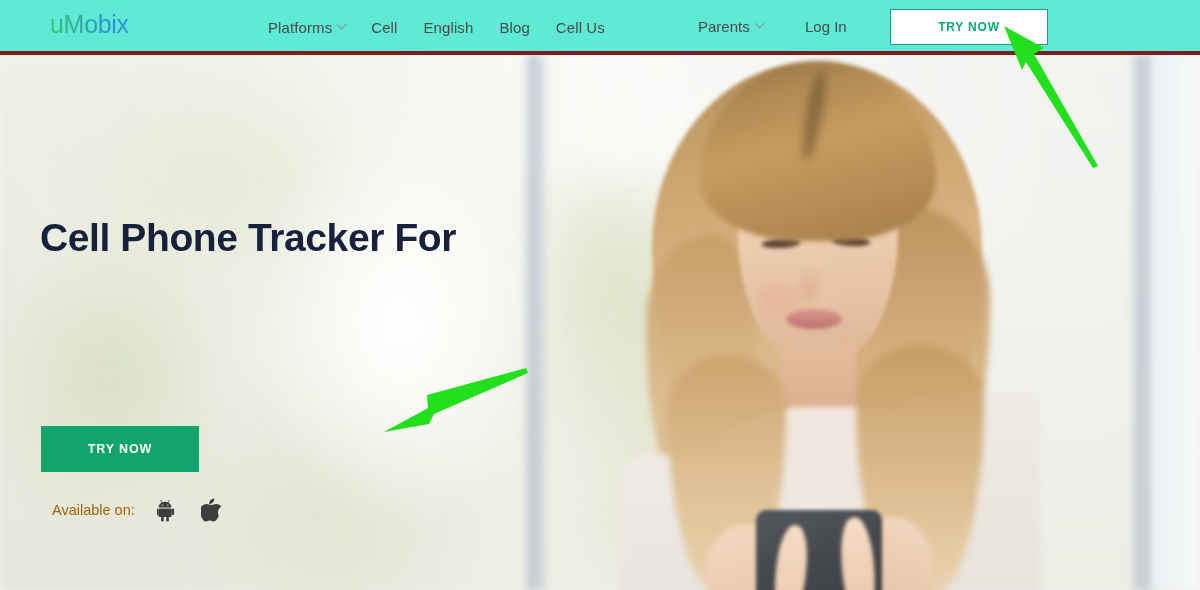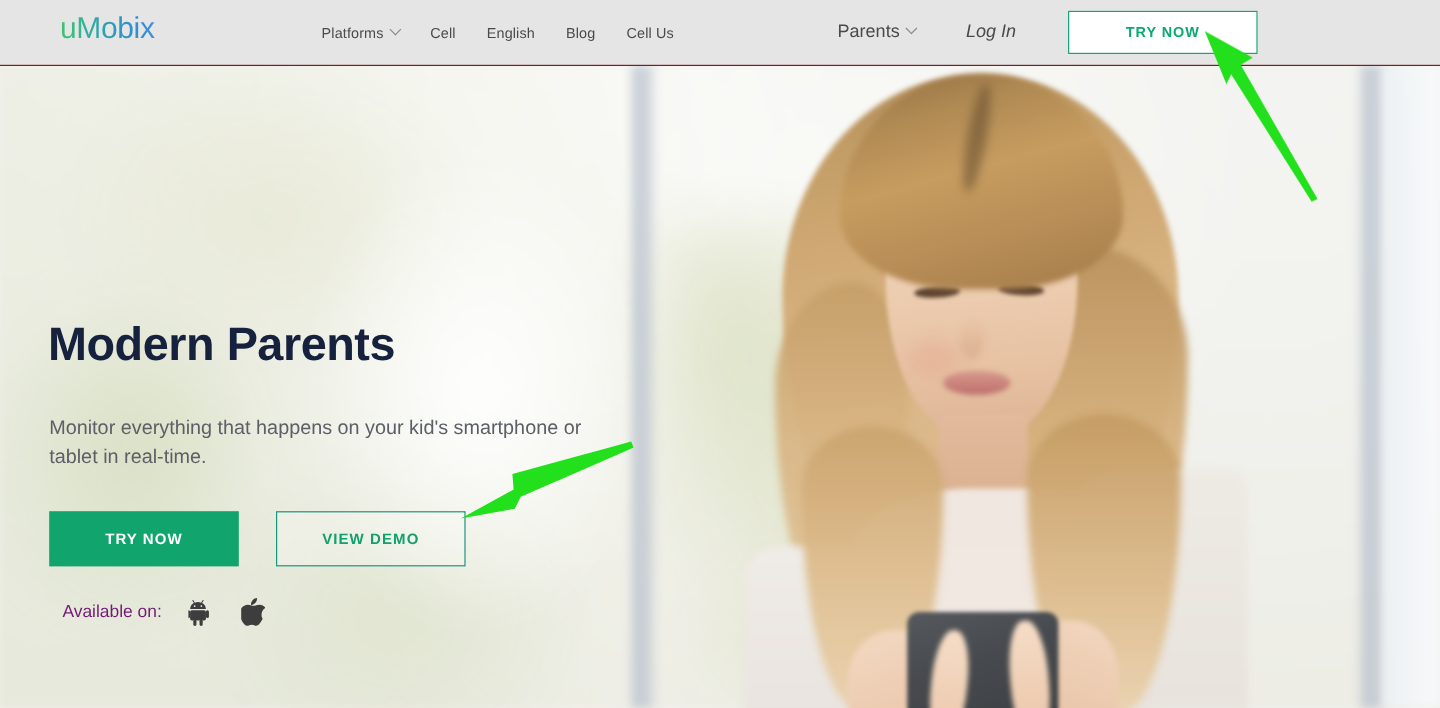--- a/index.html
+++ b/index.html
@@ -19,22 +19,22 @@
     overflow: hidden;
     background: #ffffff;
   }
 
   
   .header {
     position: absolute;
     top: 0; left: 0;
     width: 1200px;
     height: 55px;
-    background: #e5e5e5;
-    border-bottom: 1px solid #7f1d1d;
+    background: #5eead4;
+    border-bottom: 4px solid #7f1d1d;
     z-index: 40;
   }
 
   .logo {
     position: absolute;
     left: 50px;
     top: 10px;
     font-size: 25px;
     font-weight: 400;
     letter-spacing: -0.3px;
@@ -50,21 +50,21 @@
     position: absolute;
     left: 268px;
     top: 0;
     height: 55px;
     display: flex;
     align-items: center;
     gap: 26px;
   }
 
   .nav-link {
-    font-size: 12px;
+    font-size: 15px;
     color: #4a4a4a;
     white-space: nowrap;
     display: flex;
     align-items: center;
     gap: 6px;
     cursor: pointer;
     letter-spacing: 0.1px;
   }
 
   .chev {
@@ -98,21 +98,20 @@
   }
 
   .login {
     font-size: 15px;
     color: #4a4a4a;
     cursor: pointer;
     position: absolute;
     left: -395px;
     top: 18px;
     white-space: nowrap;
-    font-style: italic;
   }
 
   .btn-try-header {
     position: absolute;
     left: -310px;
     top: 9px;
     width: 158px;
     height: 36px;
     border: 1.6px solid #17a673;
     background: #ffffff;
@@ -477,21 +476,21 @@
 
   .avail-row {
     position: absolute;
     left: 12px; top: 443px;
     display: flex;
     align-items: center;
     gap: 22px;
   }
   .avail-label {
     font-size: 14.5px;
-    color: #701a75;
+    color: #a16207;
   }
   .store-icon { display: flex; align-items: center; }
 
   
   .annot { position: absolute; z-index: 60; pointer-events: none; }
   .annot-top { left: 1000px; top: 18px; }
   .annot-mid { left: 380px; top: 366px; }
 </style>
 </head>
 <body>
@@ -561,29 +560,26 @@
       <div class="phone"></div>
       <div class="finger-1"></div>
       <div class="finger-2"></div>
     </div>
 
     <div class="hero-soft-overlay"></div>
 
     <div class="hero-content">
 
       <h1 class="headline">
-        <br>
-        <span>Modern Parents</span>
+        <span>Cell Phone Tracker For</span><br>
       </h1>
 
-      <p class="subhead">Monitor everything that happens on your kid's smartphone or tablet in real-time.</p>
 
       <div class="cta-row">
         <div class="btn-try-hero">TRY NOW</div>
-        <div class="btn-demo">VIEW DEMO</div>
       </div>
 
       <div class="avail-row">
         <span class="avail-label">Available on:</span>
 
         <span class="store-icon">
           <svg width="22" height="24" viewBox="0 0 22 24" aria-hidden="true">
             <g fill="#3d3d3d">
               <path d="M4.6 4.6 L3.4 2.6 a.45.45 0 0 1 .78-.45 L5.4 4.2 a8.2 8.2 0 0 1 5.2 0 l1.22-2.05 a.45.45 0 0 1 .78.45 L11.4 4.6 A6.1 6.1 0 0 1 14.6 9.4 H1.4 A6.1 6.1 0 0 1 4.6 4.6 Z"></path>
               <circle cx="5.2" cy="7.1" r=".72" fill="#f4f4f4"></circle>

